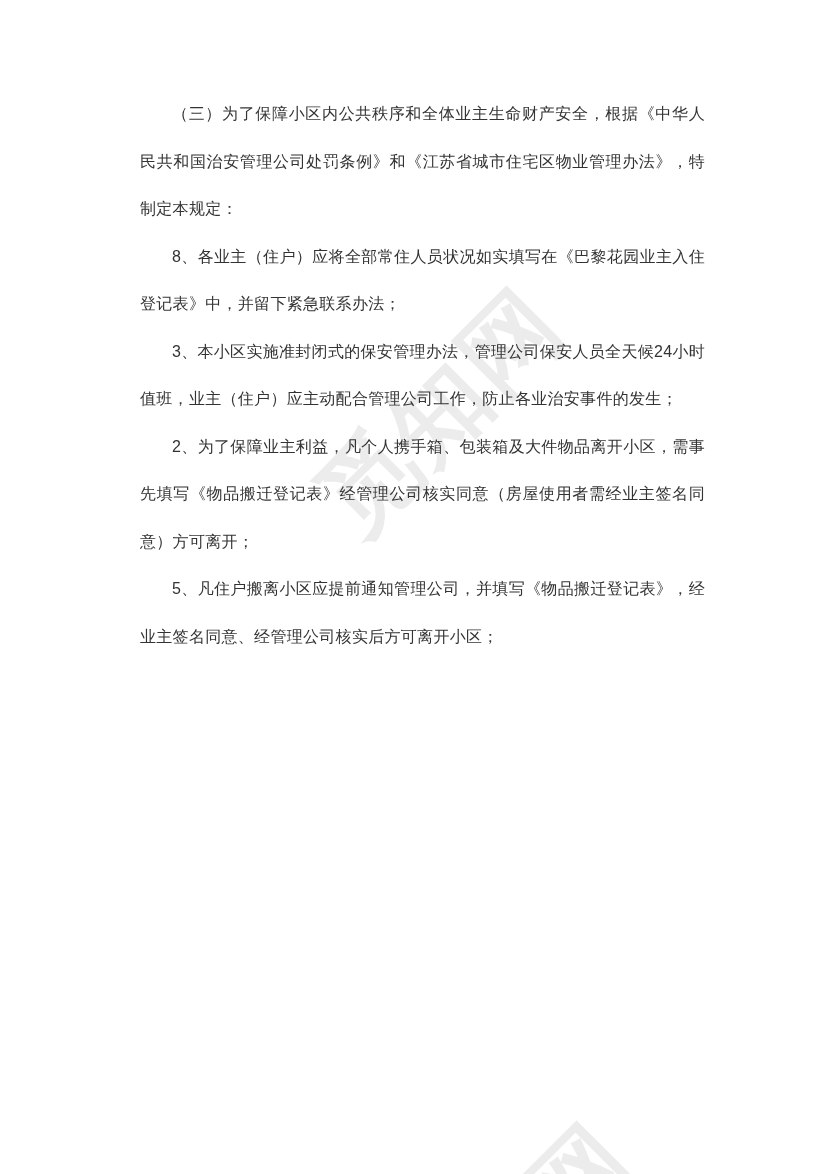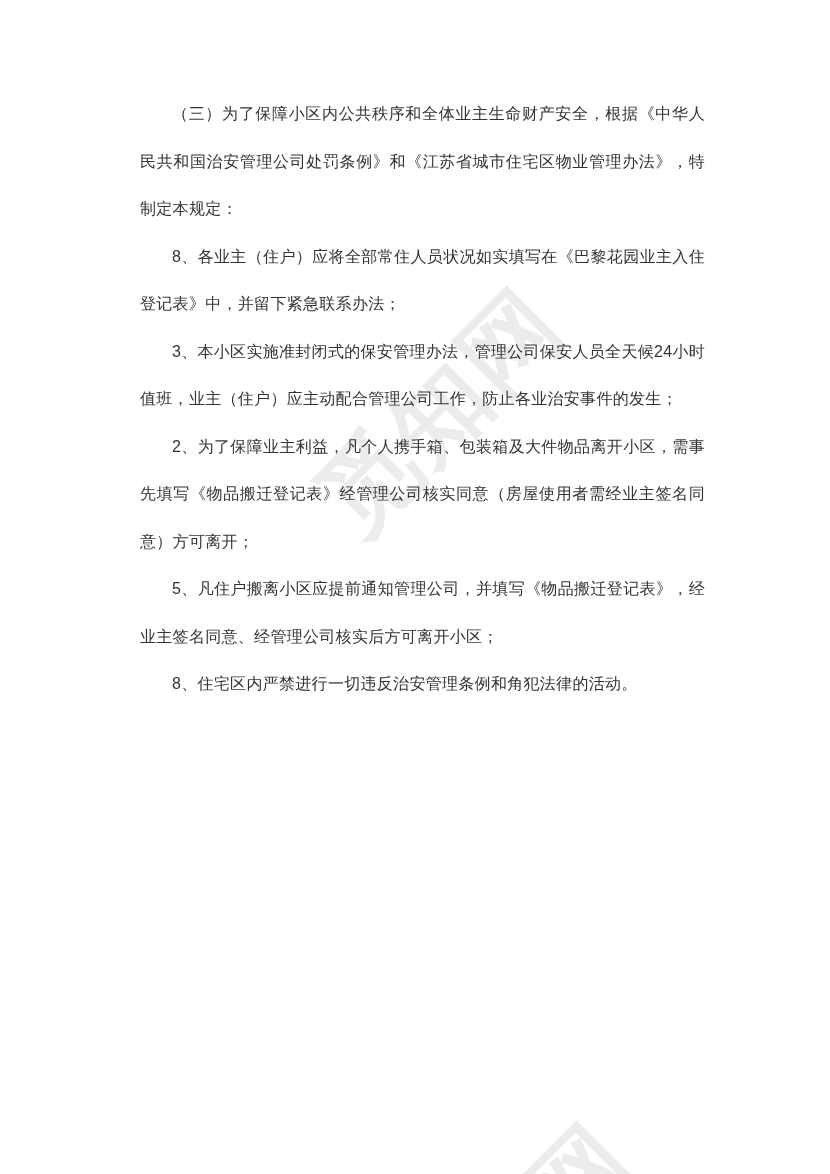--- a/index.html
+++ b/index.html
@@ -61,15 +61,14 @@
 
 <div class="page">
   <div class="watermark watermark-center" style="color: rgb(0, 0, 0); opacity: 0.07;">觅知网</div>
   <div class="watermark watermark-bottom" style="color: rgb(0, 0, 0); opacity: 0.07;">觅知网</div>
   <div class="content">
       <p class="para">（三）为了保障小区内公共秩序和全体业主生命财产安全，根据《中华人民共和国治安管理公司处罚条例》和《江苏省城市住宅区物业管理办法》，特制定本规定：</p>
       <p class="para">8、各业主（住户）应将全部常住人员状况如实填写在《巴黎花园业主入住登记表》中，并留下紧急联系办法；</p>
       <p class="para">3、本小区实施准封闭式的保安管理办法，管理公司保安人员全天候24小时值班，业主（住户）应主动配合管理公司工作，防止各业治安事件的发生；</p>
       <p class="para">2、为了保障业主利益，凡个人携手箱、包装箱及大件物品离开小区，需事先填写《物品搬迁登记表》经管理公司核实同意（房屋使用者需经业主签名同意）方可离开；</p>
       <p class="para">5、凡住户搬离小区应提前通知管理公司，并填写《物品搬迁登记表》，经业主签名同意、经管理公司核实后方可离开小区；</p>
-      <p class="para">8、住宅区内严禁进行一切违反治安管理条例和角犯法律的活动。</p>
     </div>
 </div>
 
 </body></html>

